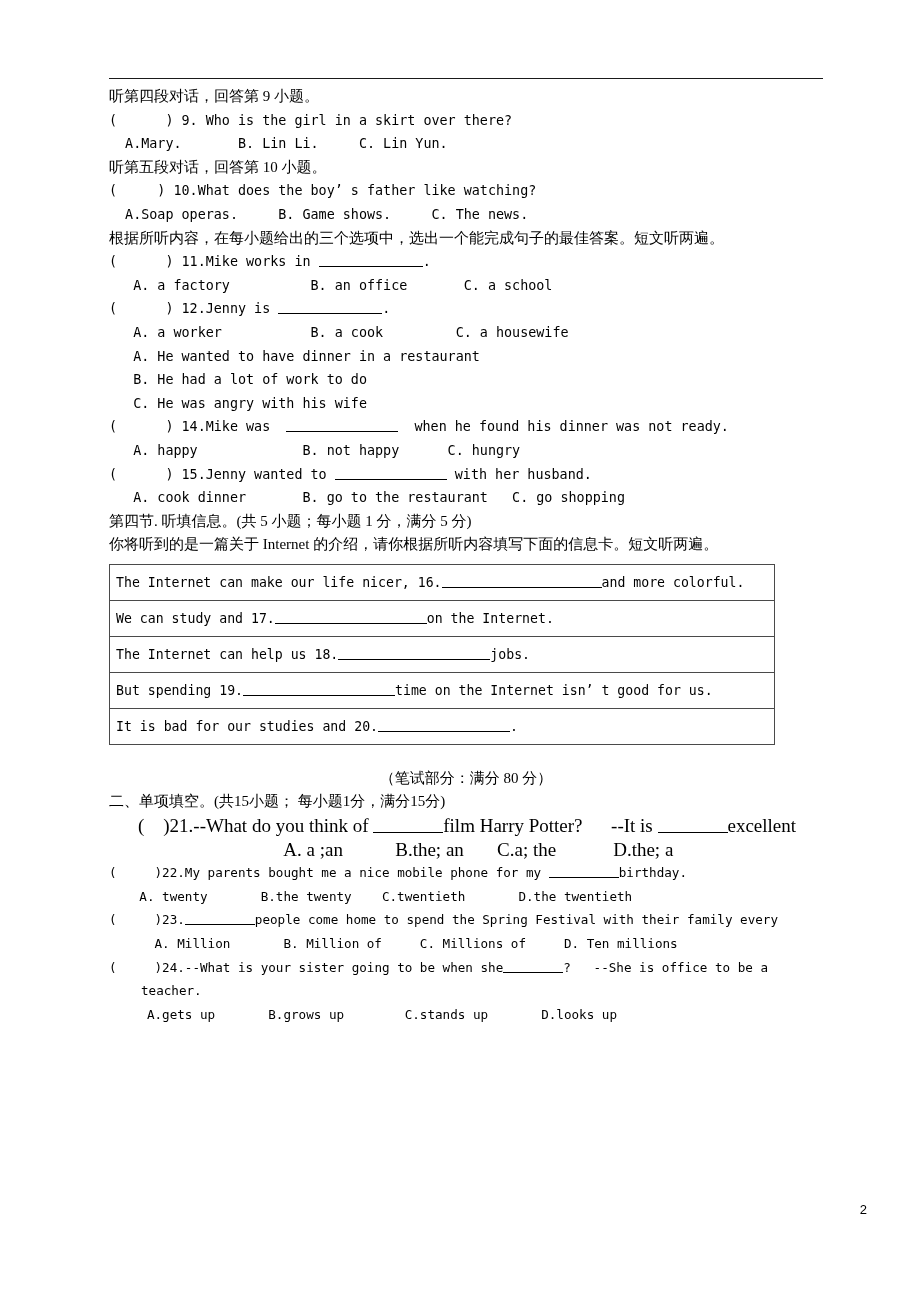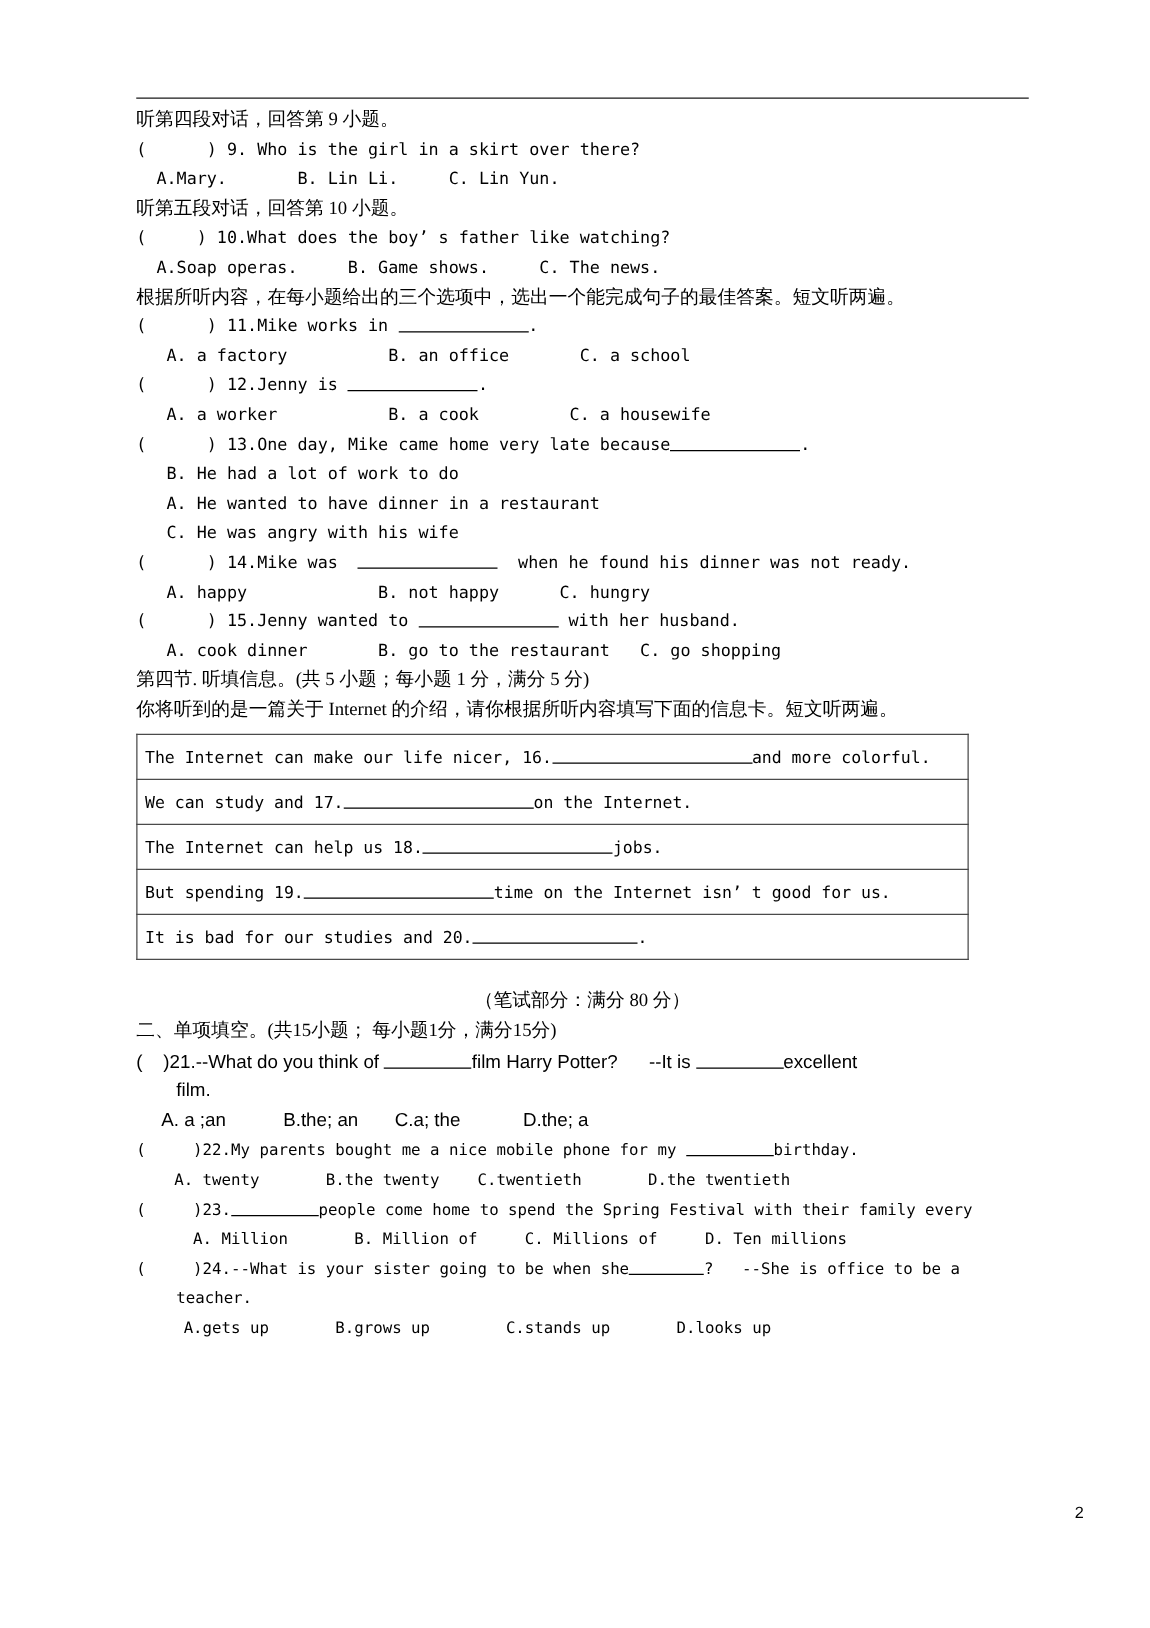--- a/index.html
+++ b/index.html
@@ -45,24 +45,25 @@
     line-height: 23.6px;
     white-space: pre;
   }
   .mono-sm {
     font-family: "DejaVu Sans Mono", "Liberation Mono", monospace;
     font-size: 12.6px;
     line-height: 23.6px;
     white-space: pre;
   }
   .serif-q {
-    font-family: Liberation Sans, sans-serif;
-    font-size: 15px;
+    font-family: Liberation Serif, serif;
+    font-size: 19px;
     line-height: 23.6px;
     white-space: pre;
+    text-align: center;
   }
   .blank {
     display: inline-block;
     border-bottom: 1px solid #000;
     vertical-align: baseline;
     height: 0.95em;
     margin-bottom: -1px;
   }
   .b-60 { width: 60px; }
   .b-70 { width: 70px; }
@@ -124,23 +125,22 @@
     <div class="mono">  A.Soap operas.     B. Game shows.     C. The news.</div>
 
     <div class="cn">根据所听内容，在每小题给出的三个选项中，选出一个能完成句子的最佳答案。短文听两遍。</div>
 
     <div class="mono"><span>(      ) 11.</span><span>Mike works in </span><span class="blank b-100"></span><span>.</span></div>
     <div class="mono">   A. a factory          B. an office       C. a school</div>
 
     <div class="mono"><span>(      ) 12.</span><span>Jenny is </span><span class="blank b-100"></span><span>.</span></div>
     <div class="mono">   A. a worker           B. a cook         C. a housewife</div>
 
-    <div class="mono"><span>(      ) 13.</span><span>One day, Mike came home very late because</span><span class="blank b-100"></span><span>.</span></div>
+    <div class="mono">   A. He wanted to have dinner in a restaurant</div>
     <div class="mono">   B. He had a lot of work to do</div>
-    <div class="mono">   A. He wanted to have dinner in a restaurant</div>
     <div class="mono">   C. He was angry with his wife</div>
 
     <div class="mono"><span>(      ) 14.</span><span>Mike was  </span><span class="blank b-110"></span><span>  when he found his dinner was not ready.</span></div>
     <div class="mono">   A. happy             B. not happy      C. hungry</div>
 
     <div class="mono"><span>(      ) 15.</span><span>Jenny wanted to </span><span class="blank b-110"></span><span> with her husband.</span></div>
     <div class="mono">   A. cook dinner       B. go to the restaurant   C. go shopping</div>
 
     <div class="cn">第四节. 听填信息。(共 5 小题；每小题 1 分，满分 5 分)</div>
     <div class="cn">你将听到的是一篇关于 Internet 的介绍，请你根据所听内容填写下面的信息卡。短文听两遍。</div>
@@ -164,21 +164,20 @@
       </tr>
     </tbody>
       </table>
 
     <div style="height:16px"></div>
     <div class="cn centered">（笔试部分：满分 80 分）</div>
 
     <div class="cn">二、单项填空。(共15小题； 每小题1分，满分15分)</div>
 
     <div class="serif-q"><span>(    )21.</span><span>--What do you think of </span><span class="blank b-70"></span><span>film Harry Potter?      --It is </span><span class="blank b-70"></span><span>excellent</span></div>
-    <div class="serif-q" style="padding-left:32px">film.</div>
     <div class="serif-q">     A. a ;an           B.the; an       C.a; the            D.the; a</div>
 
     <div class="mono-sm"><span>(     )22.</span><span>My parents bought me a nice mobile phone for my </span><span class="blank b-70"></span><span>birthday.</span></div>
     <div class="mono-sm">    A. twenty       B.the twenty    C.twentieth       D.the twentieth</div>
 
     <div class="mono-sm"><span>(     )23.</span><span></span><span class="blank b-70"></span><span>people come home to spend the Spring Festival with their family every</span></div>
     <div class="mono-sm">      A. Million       B. Million of     C. Millions of     D. Ten millions</div>
 
     <div class="mono-sm"><span>(     )24.</span><span>--What is your sister going to be when she</span><span class="blank b-60"></span><span>?   --She is office to be a</span></div>
     <div class="mono-sm" style="padding-left:32px">teacher.</div>

